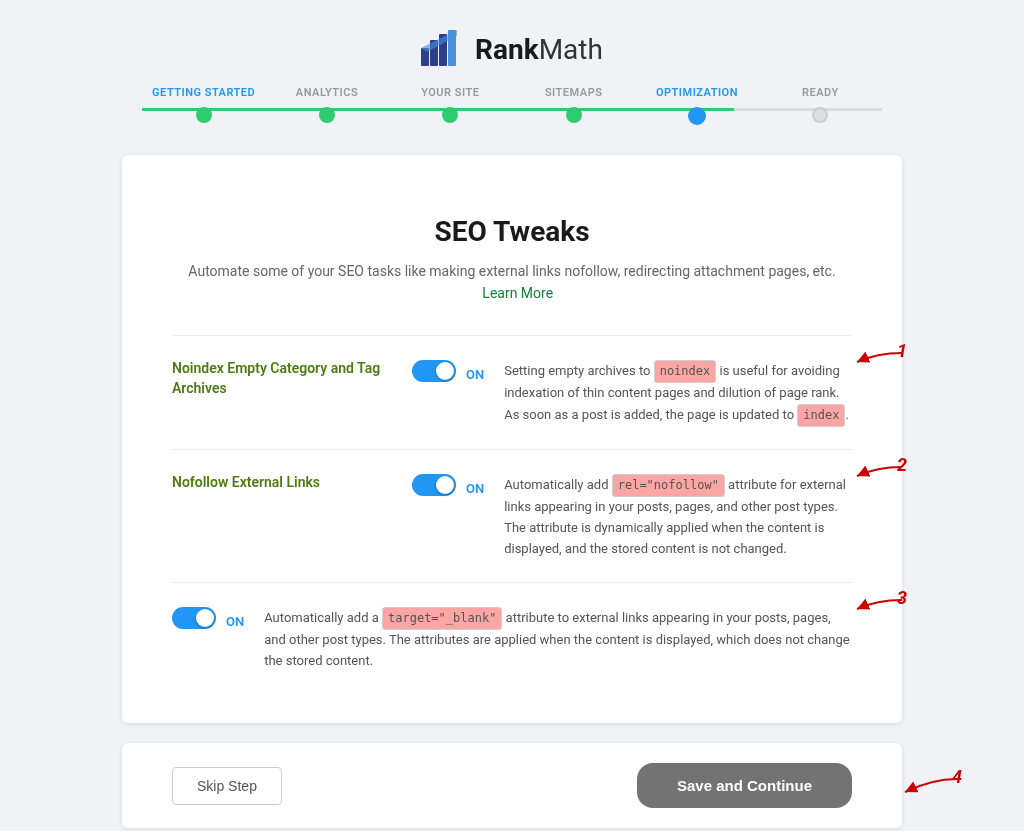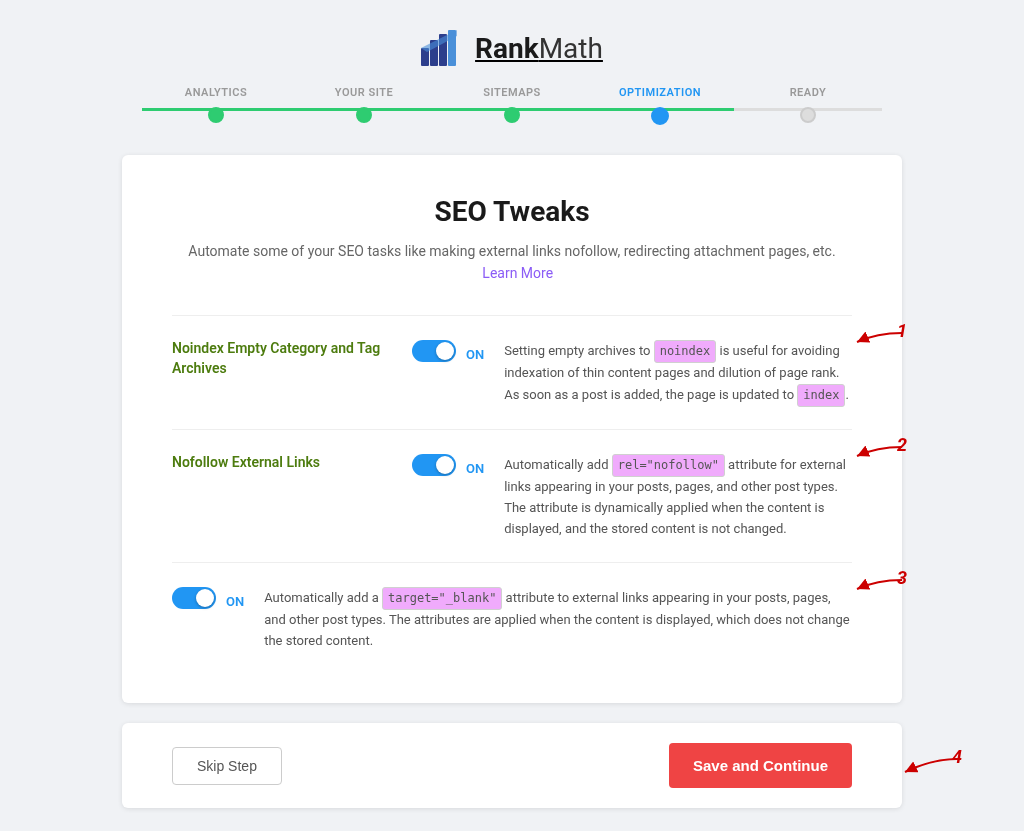--- a/index.html
+++ b/index.html
@@ -15,23 +15,22 @@
     
     .header {
       padding: 30px 0 20px;
       display: flex;
       justify-content: center;
       align-items: center;
       width: 100%;
     }
     .logo-wrap {
       display: flex;
-      align-items: center;
+      align-items: flex-end;
       gap: 10px;
-      text-decoration: underline;
     }
     .logo-icon {
       width: 44px;
       height: 36px;
     }
     .logo-text {
       font-size: 28px;
       font-weight: 400;
       color: #333;
     }
@@ -111,40 +110,40 @@
       background: #ddd;
       border-color: #ccc;
     }
 
     
     .card {
       background: #fff;
       border-radius: 6px;
       box-shadow: 0 1px 5px rgba(0,0,0,0.1);
       width: 780px;
-      padding: 40px 50px 30px;
+      padding: 60px 50px 30px;
       margin-bottom: 20px;
     }
 
     .card-title {
       font-size: 28px;
       font-weight: 700;
       text-align: center;
       color: #1a1a1a;
       margin-bottom: 12px;
     }
     .card-subtitle {
       font-size: 14px;
       color: #666;
       text-align: center;
       line-height: 1.6;
       margin-bottom: 30px;
     }
     .card-subtitle a {
-      color: #8b5cf6;
+      color: #15803d;
       text-decoration: none;
       margin-left: 8px;
     }
 
     
     .setting-row {
       display: flex;
       align-items: flex-start;
       padding: 22px 0;
       border-top: 1px solid #eee;
@@ -196,21 +195,21 @@
       flex: 1;
     }
     .setting-desc {
       font-size: 13px;
       color: #555;
       line-height: 1.6;
       padding-top: 2px;
     }
     .code-tag {
       display: inline-block;
-      background: #f0abfc;
+      background: #fca5a5;
       color: #555;
       font-family: monospace;
       font-size: 12px;
       padding: 1px 5px;
       border-radius: 3px;
       border: 1px solid #d0d0d0;
     }
 
     
     .card-footer {
@@ -229,27 +228,27 @@
     .btn-skip {
       background: #fff;
       border: 1px solid #ccc;
       color: #555;
       padding: 10px 24px;
       font-size: 14px;
       border-radius: 4px;
       cursor: pointer;
     }
     .btn-save {
-      background: #ef4444;
+      background: #737373;
       color: #fff;
       border: none;
-      padding: 14px 24px;
+      padding: 14px 40px;
       font-size: 15px;
       font-weight: 600;
-      border-radius: 4px;
+      border-radius: 16px;
       cursor: pointer;
     }
   </style>
 </head>
 <body>
 
 <div class="header">
   <div class="logo-wrap">
     <svg class="logo-icon" viewBox="0 0 44 36" fill="none" xmlns="http://www.w3.org/2000/svg">
       <rect x="0" y="18" width="8" height="18" fill="#2c3e8c" rx="1"></rect>
@@ -263,20 +262,24 @@
     </span>
   </div>
 </div>
 
 <div class="progress-container">
   <div class="progress-steps">
     <div class="progress-line-bg"></div>
     <div class="progress-line-fill"></div>
 
     <div class="step">
+      <span class="step-label active">Getting Started</span>
+      <div class="step-dot completed"></div>
+    </div>
+    <div class="step">
       <span class="step-label completed">Analytics</span>
       <div class="step-dot completed"></div>
     </div>
     <div class="step">
       <span class="step-label completed">Your Site</span>
       <div class="step-dot completed"></div>
     </div>
     <div class="step">
       <span class="step-label completed">Sitemaps</span>
       <div class="step-dot completed"></div>

